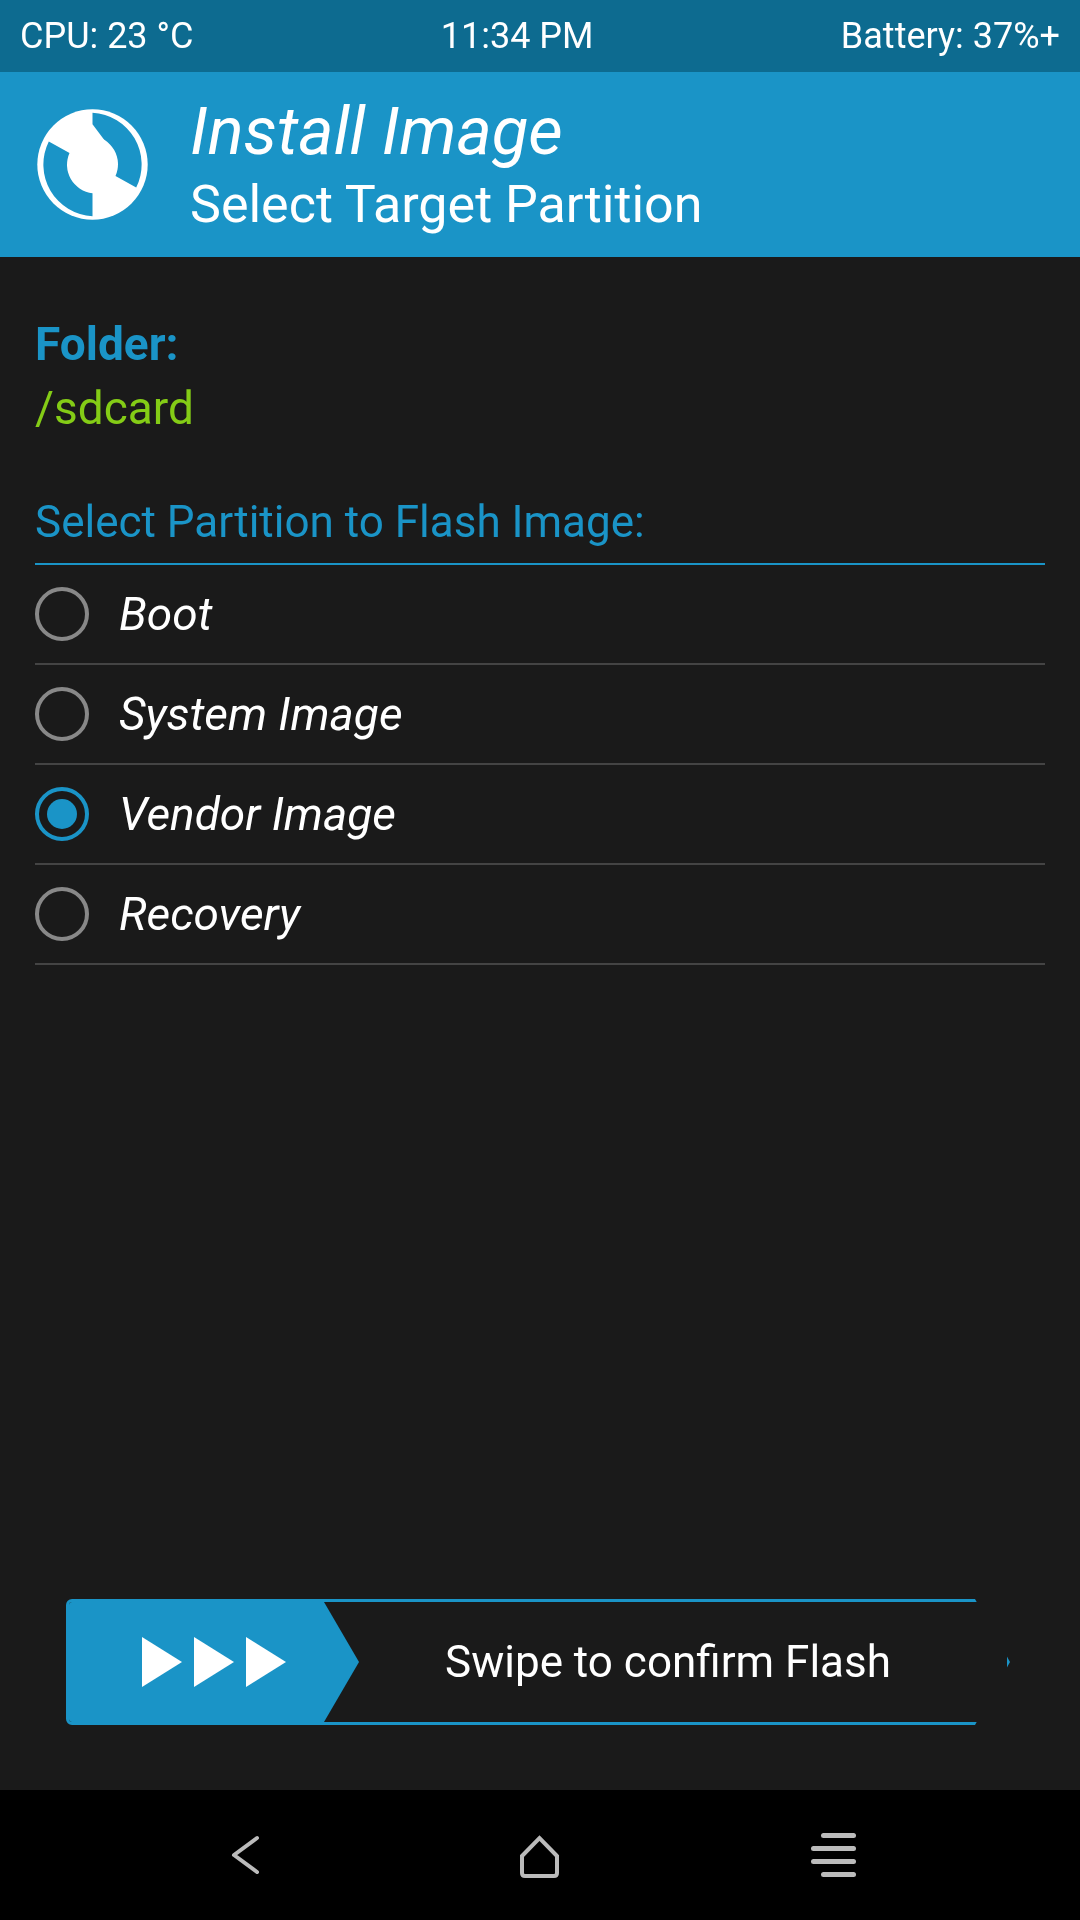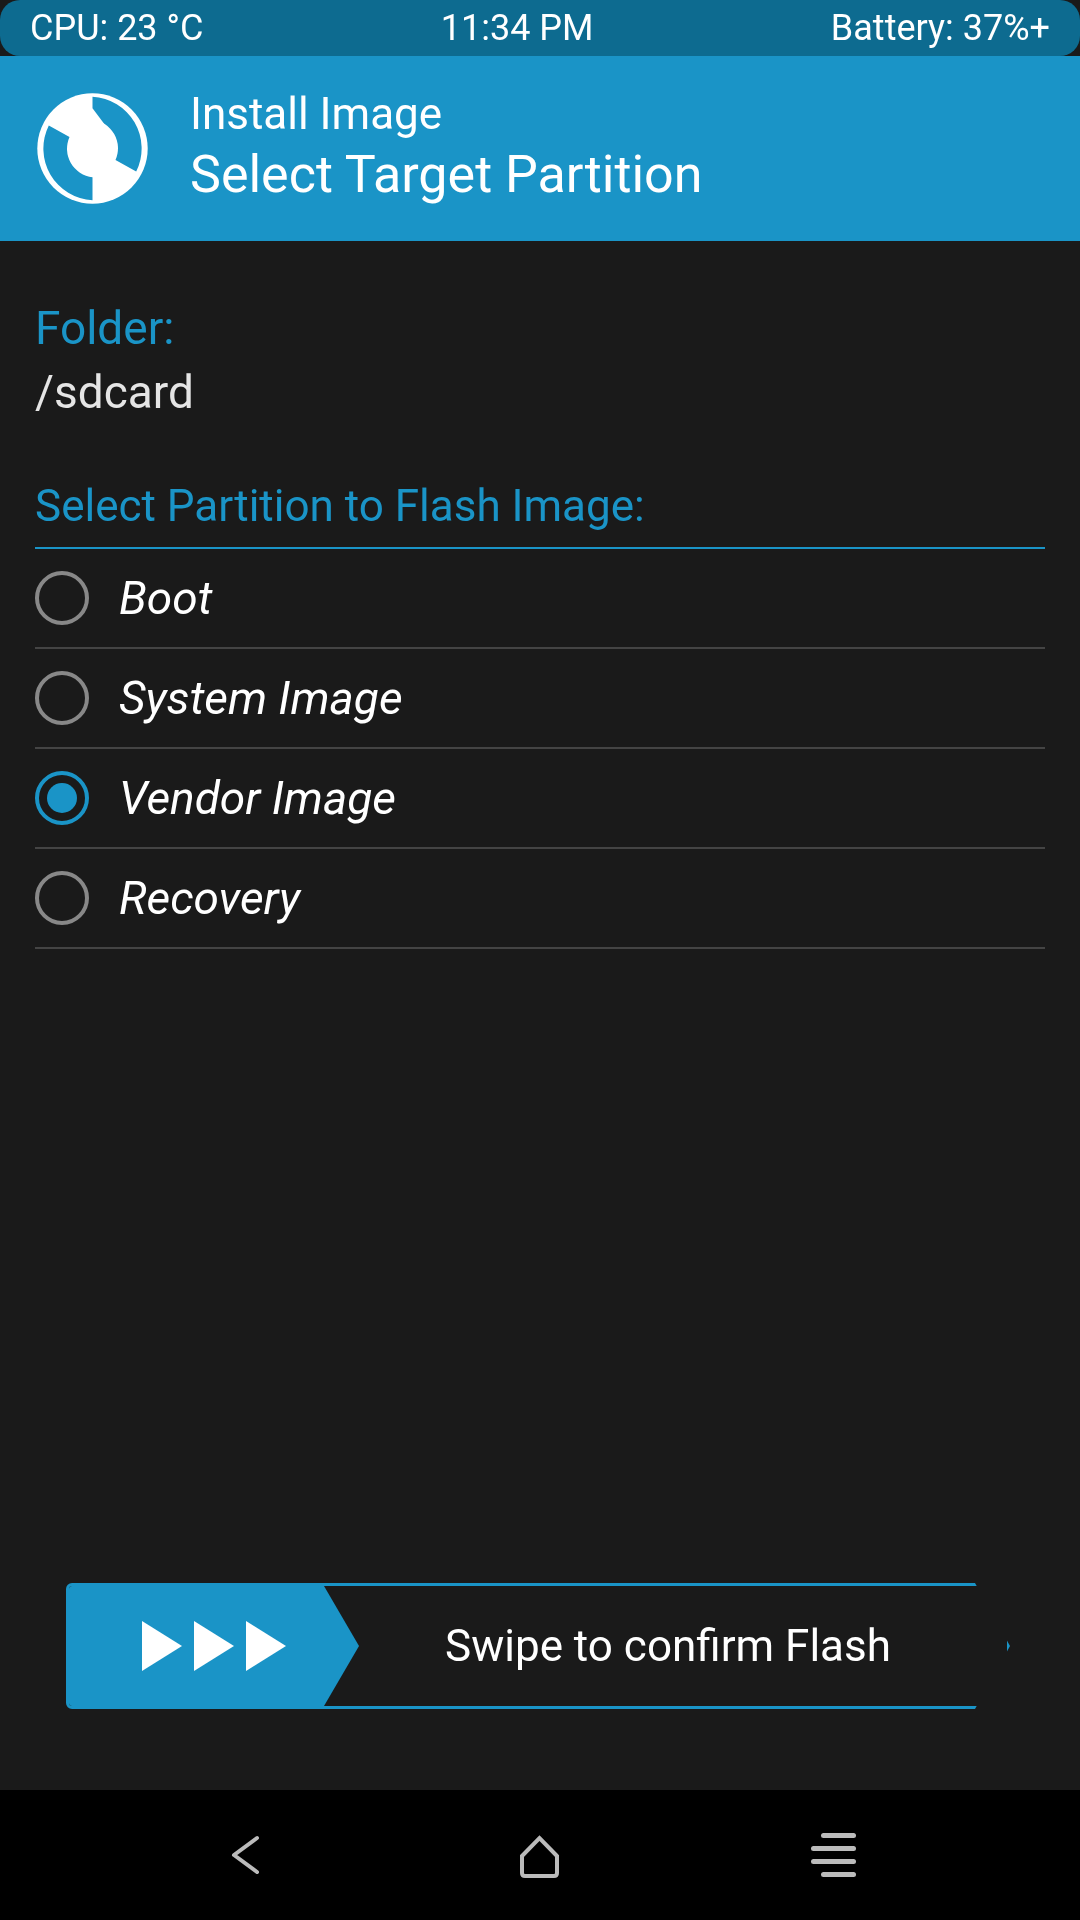--- a/index.html
+++ b/index.html
@@ -12,30 +12,29 @@
       width: 1080px;
       height: 1920px;
       background: #1a1a1a;
       font-family: -apple-system, BlinkMacSystemFont, "Segoe UI", Roboto, sans-serif;
       overflow: hidden;
       position: relative;
     }
     
     
     .status-bar {
-      height: 56px;
+      height: 72px;
       background: #0d6b90;
       display: flex;
       align-items: center;
       justify-content: space-between;
-      padding: 0 30px;
+      padding: 0 20px;
       color: #ffffff;
       font-size: 36px;
       font-weight: 400;
-      border-radius: 20px;
     }
     
     
     .header {
       height: 185px;
       background: #1a94c7;
       display: flex;
       align-items: center;
       padding: 0 35px;
     }
@@ -47,23 +46,24 @@
       flex-shrink: 0;
     }
     
     .header-text {
       display: flex;
       flex-direction: column;
     }
     
     .header-title {
       color: #ffffff;
-      font-size: 44px;
+      font-size: 67px;
       font-weight: 400;
       line-height: 1.2;
+      font-style: italic;
     }
     
     .header-subtitle {
       color: #ffffff;
       font-size: 52px;
       font-weight: 400;
       line-height: 1.3;
     }
     
     
@@ -74,26 +74,26 @@
       position: relative;
     }
     
     .info-row {
       margin-bottom: 50px;
     }
     
     .info-label {
       color: #1a94c7;
       font-size: 46px;
-      font-weight: 400;
+      font-weight: 700;
       margin-bottom: 10px;
     }
     
     .info-value {
-      color: #e5e5e5;
+      color: #84cc16;
       font-size: 46px;
       font-weight: 400;
     }
     
     .section-title {
       color: #1a94c7;
       font-size: 44px;
       font-weight: 400;
       padding-bottom: 15px;
       border-bottom: 2px solid #1a94c7;

